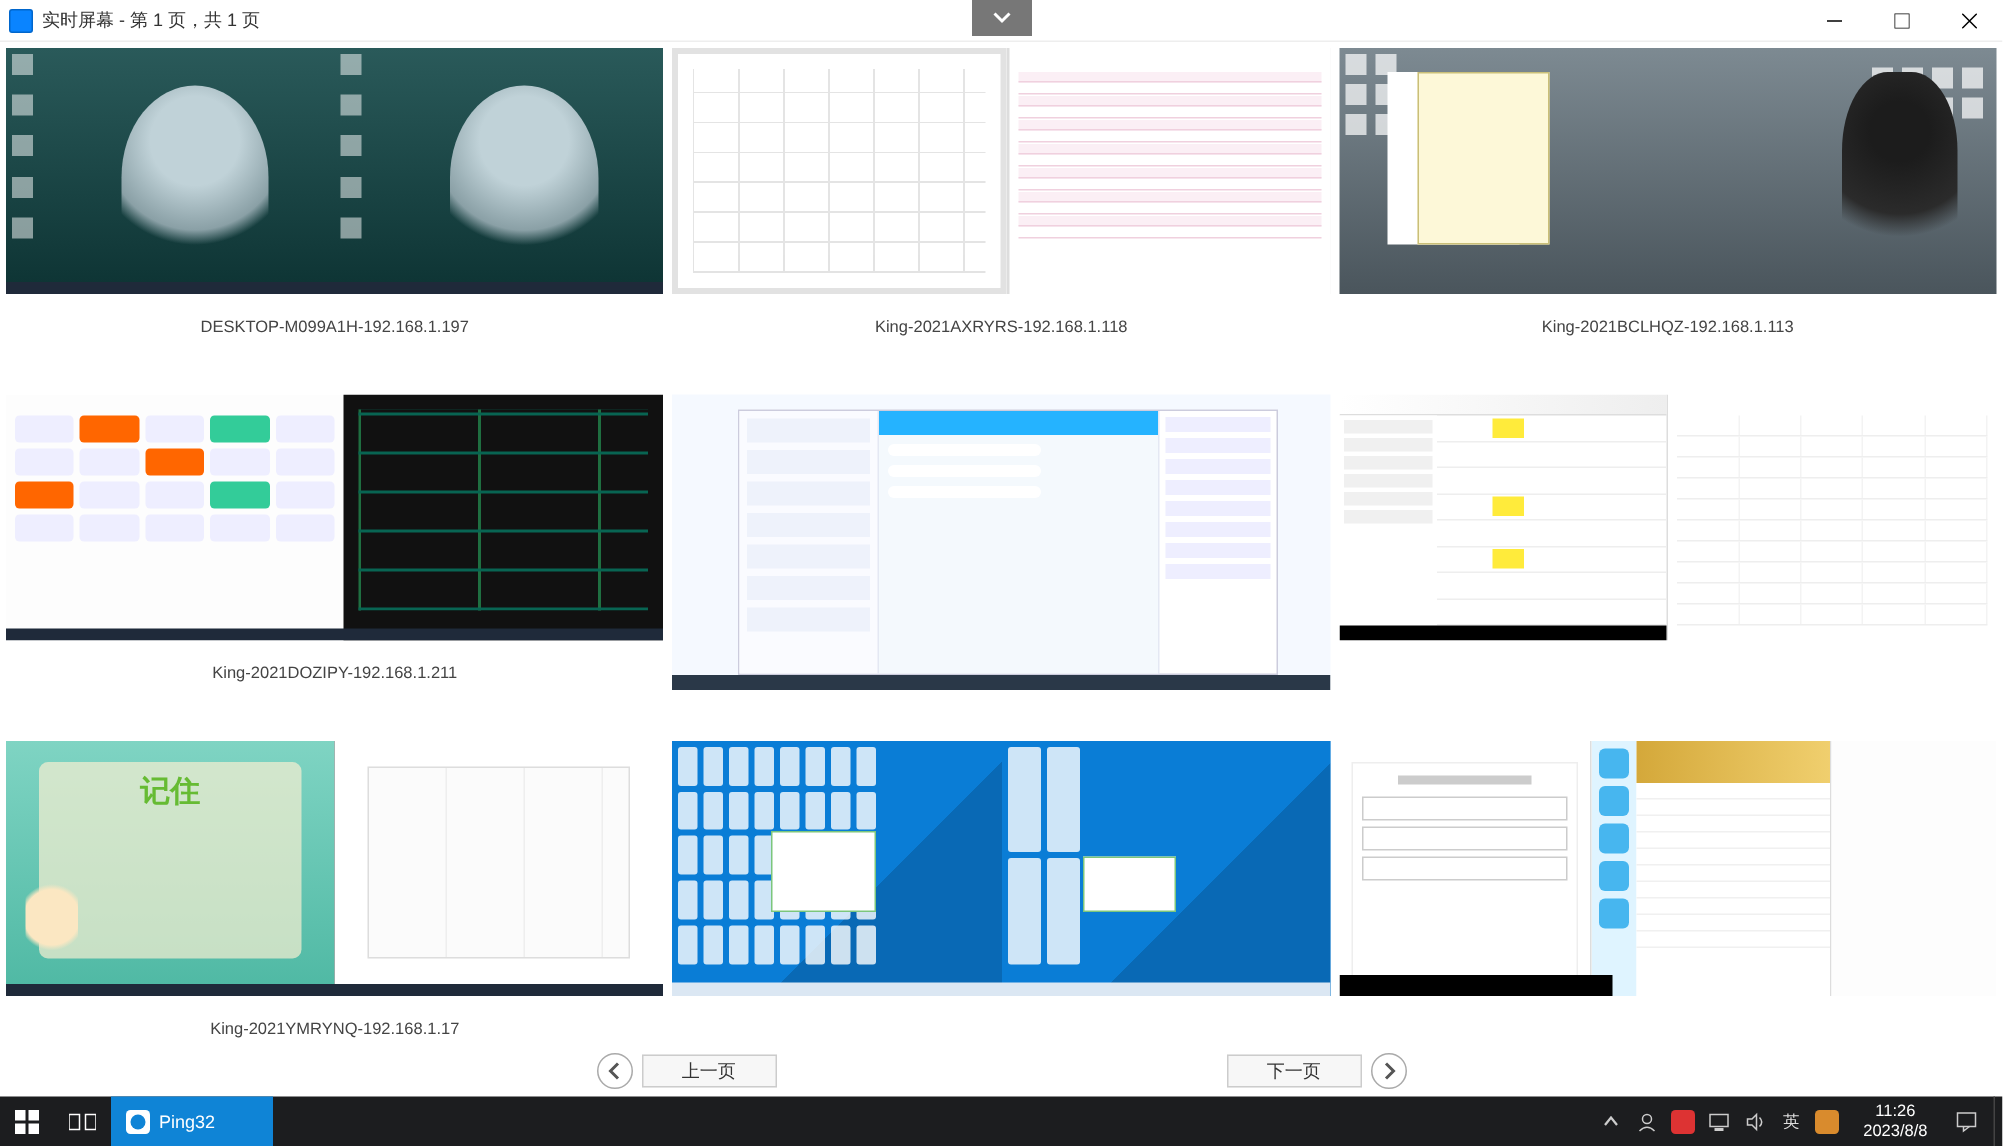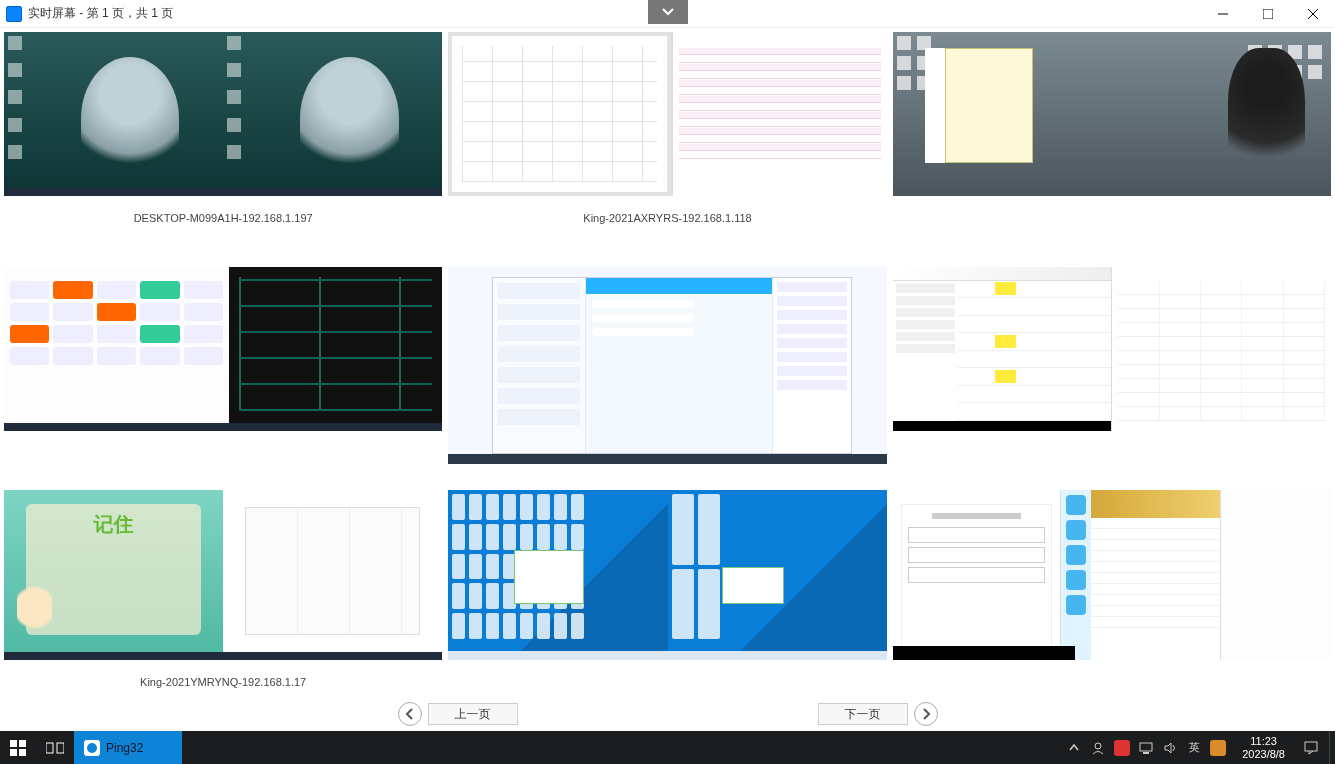--- a/index.html
+++ b/index.html
@@ -197,21 +197,21 @@
   align-items: stretch;
   color: #fff;
   flex: 0 0 auto;
 }
 .taskbar .tb-item {
   display: flex; align-items: center; justify-content: center;
   padding: 0 10px; cursor: pointer;
 }
 .taskbar .tb-app {
   display:flex; align-items:center; gap:6px; padding: 0 10px;
-  background: #0f84d6; color:#0f172a;
+  background: #0f84d6; color:#ffffff;
   min-width: 108px;
 }
 .taskbar .tb-app .ico { width:16px; height:16px; background:#fff; border-radius:3px; position:relative;}
 .taskbar .tb-app .ico::after{ content:""; position:absolute; inset:3px; background:#0f84d6; border-radius:50%;}
 .taskbar .tb-running {
   display:flex; align-items:center; gap:6px; padding: 0 10px;
   background: #3a3c40; min-width: 110px;
 }
 .taskbar .spacer { flex: 1; }
 .taskbar .tray { display:flex; align-items:center; gap:8px; padding: 0 8px; }
@@ -326,20 +326,21 @@
             <div></div>
             <div></div>
             <div></div>
             <div></div>
             <div></div>
             <div></div>
           </div>
           <div class="fig3"></div>
         </div>
     </div>
+    <div class="caption">King-2021BCLHQZ-192.168.1.113</div>
   </div>
 
   <div class="cell">
     <div class="thumb sc4">
       <div class="left">
           <div class="tiles">
             <div></div>
             <div class="o"></div>
             <div></div>
             <div class="g"></div>
@@ -357,20 +358,21 @@
             <div></div>
             <div></div>
             <div></div>
             <div></div>
             <div></div>
           </div>
         </div>
       <div class="right"></div>
       <div class="task"></div>
     </div>
+    <div class="caption">King-2021DOZIPY-192.168.1.211</div>
   </div>
 
   <div class="cell">
     <div class="thumb sc5">
       <div class="chat">
         <div class="side">
             <div class="item"></div>
             <div class="item"></div>
             <div class="item"></div>
             <div class="item"></div>
@@ -683,21 +685,21 @@
     <div class="ic">
       <svg width="14" height="14">
           <path d="M2 5 L5 5 L8 2 L8 12 L5 9 L2 9 Z" fill="none" stroke="#ccc"></path>
           <path d="M10 4 Q13 7 10 10" fill="none" stroke="#ccc"></path>
         </svg>
     </div>
     <div class="ic" style="font-size:11px;">英</div>
     <div class="sq b"></div>
   </div>
   <div class="clock">
-    <div>11:23</div>
+    <div>11:26</div>
     <div>2023/8/8</div>
   </div>
   <div class="tb-item">
     <svg width="16" height="16">
         <rect x="2" y="2" width="12" height="9" fill="none" stroke="#ccc"></rect>
         <path d="M6 11 L6 14 L10 11" fill="none" stroke="#ccc"></path>
       </svg>
   </div>
   <div class="show-desktop"></div>
 </div>

